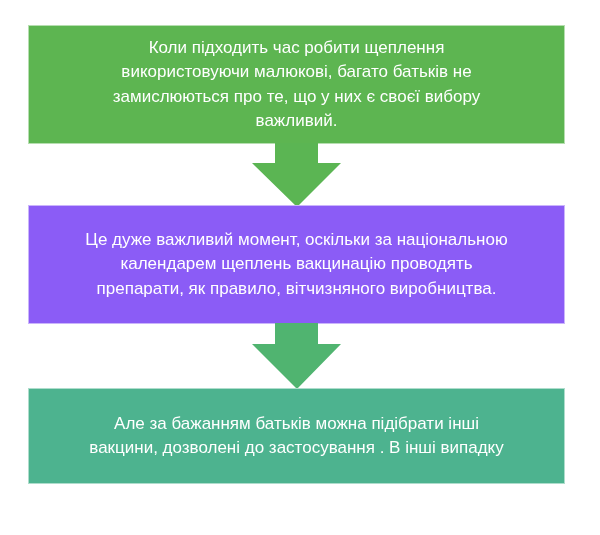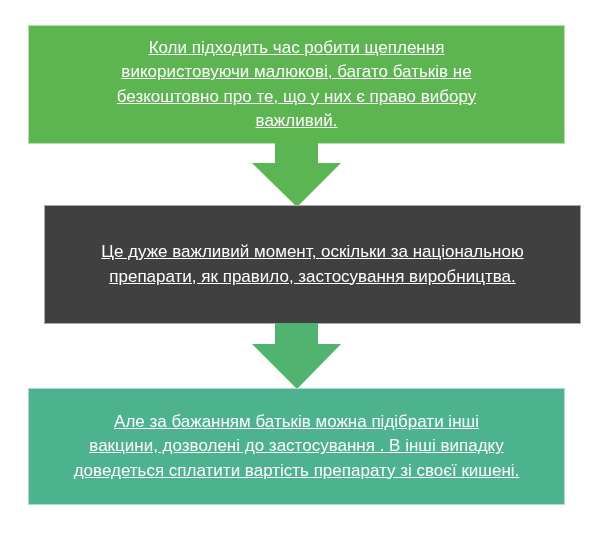--- a/index.html
+++ b/index.html
@@ -21,68 +21,67 @@
       box-sizing: border-box;
       display: flex;
       align-items: center;
       justify-content: center;
       text-align: center;
       color: #ffffff;
       font-size: 17px;
       line-height: 24.5px;
       padding: 0 18px;
       border: 1px solid rgba(255,255,255,0.55);
-      text-decoration: underline;
     }
     .flow-box .box-text {
       display: block;
     }
     #box-1 { top: 25px;  height: 119px; background: #5db551; }
-    #box-2 { top: 205px; height: 119px; background: #404040; margin-left: 16px; }
-    #box-3 { top: 388px; height: 117px; background: #4db38f; }
+    #box-2 { top: 205px; height: 119px; background: #8b5cf6; }
+    #box-3 { top: 388px; height: 96px; background: #4db38f; }
 
     .flow-arrow {
       position: absolute;
       left: 252px;
       width: 90px;
     }
     .flow-arrow svg { display: block; }
     #arrow-1 { top: 143px; height: 64px; }
     #arrow-2 { top: 323px; height: 66px; }
   </style>
 </head>
 <body>
 
 <div id="box-1" class="flow-box">
   <div class="box-text">
     <div>Коли підходить час робити щеплення</div>
     <div>використовуючи малюкові, багато батьків не</div>
-    <div>безкоштовно про те, що у них є право вибору</div>
+    <div>замислюються про те, що у них є своєї вибору</div>
     <div>важливий.</div>
   </div>
 </div>
 
 <div id="arrow-1" class="flow-arrow">
   <svg width="90" height="64" viewBox="0 0 90 64">
     <polygon points="23,0 66,0 66,20 89,20 45,64 0,20 23,20" fill="#5bb553"></polygon>
   </svg>
 </div>
 
 <div id="box-2" class="flow-box">
   <div class="box-text">
     <div>Це дуже важливий момент, оскільки за національною</div>
-    <div>препарати, як правило, застосування виробництва.</div>
+    <div>календарем щеплень вакцинацію проводять</div>
+    <div>препарати, як правило, вітчизняного виробництва.</div>
   </div>
 </div>
 
 <div id="arrow-2" class="flow-arrow">
   <svg width="90" height="66" viewBox="0 0 90 66">
     <polygon points="23,0 66,0 66,21 89,21 45,66 0,21 23,21" fill="#50b470"></polygon>
   </svg>
 </div>
 
 <div id="box-3" class="flow-box">
   <div class="box-text">
     <div>Але за бажанням батьків можна підібрати інші</div>
     <div>вакцини, дозволені до застосування . В інші випадку</div>
-    <div>доведеться сплатити вартість препарату зі своєї кишені.</div>
   </div>
 </div>
 
 </body></html>

